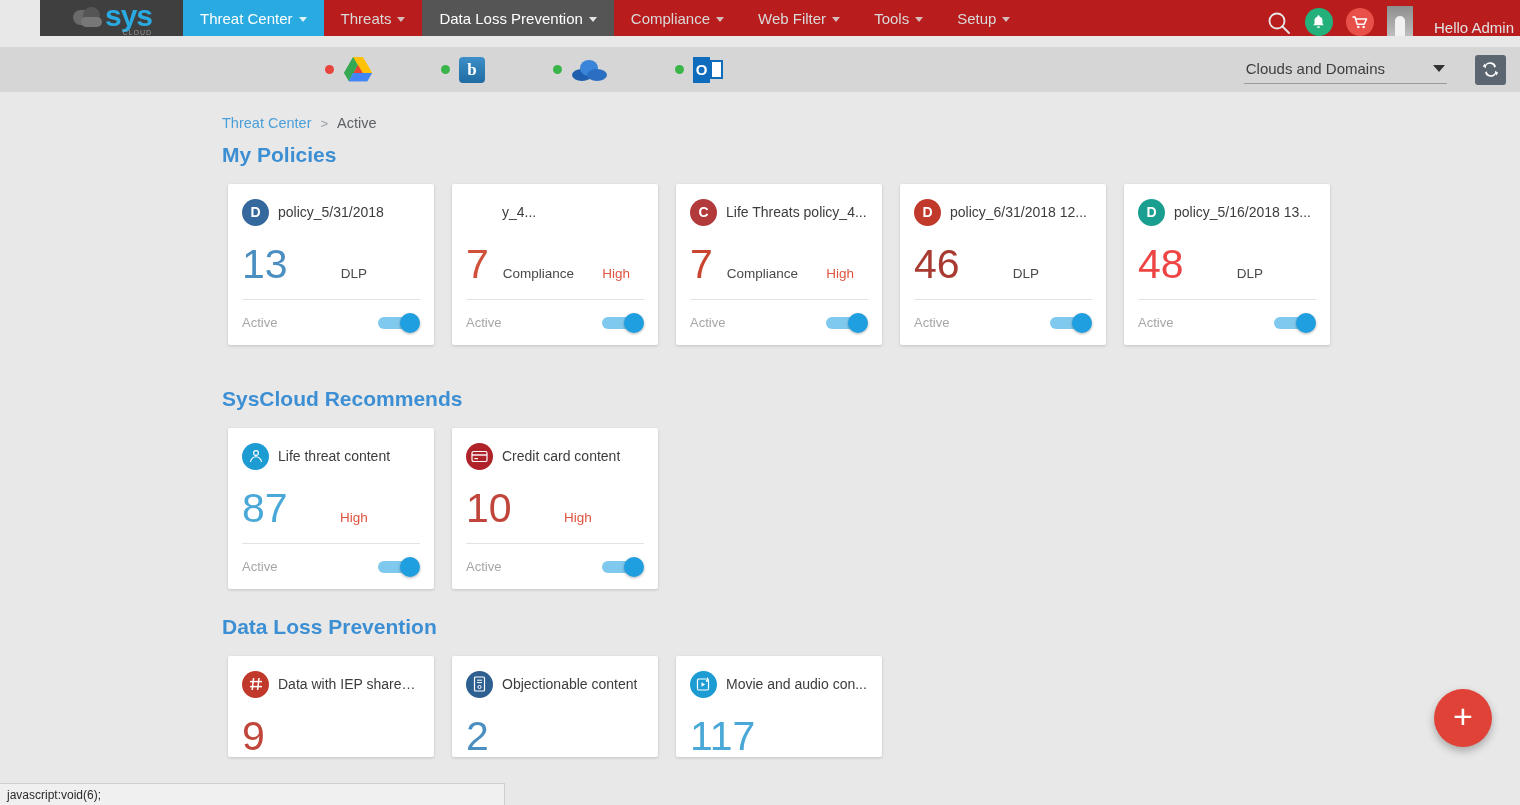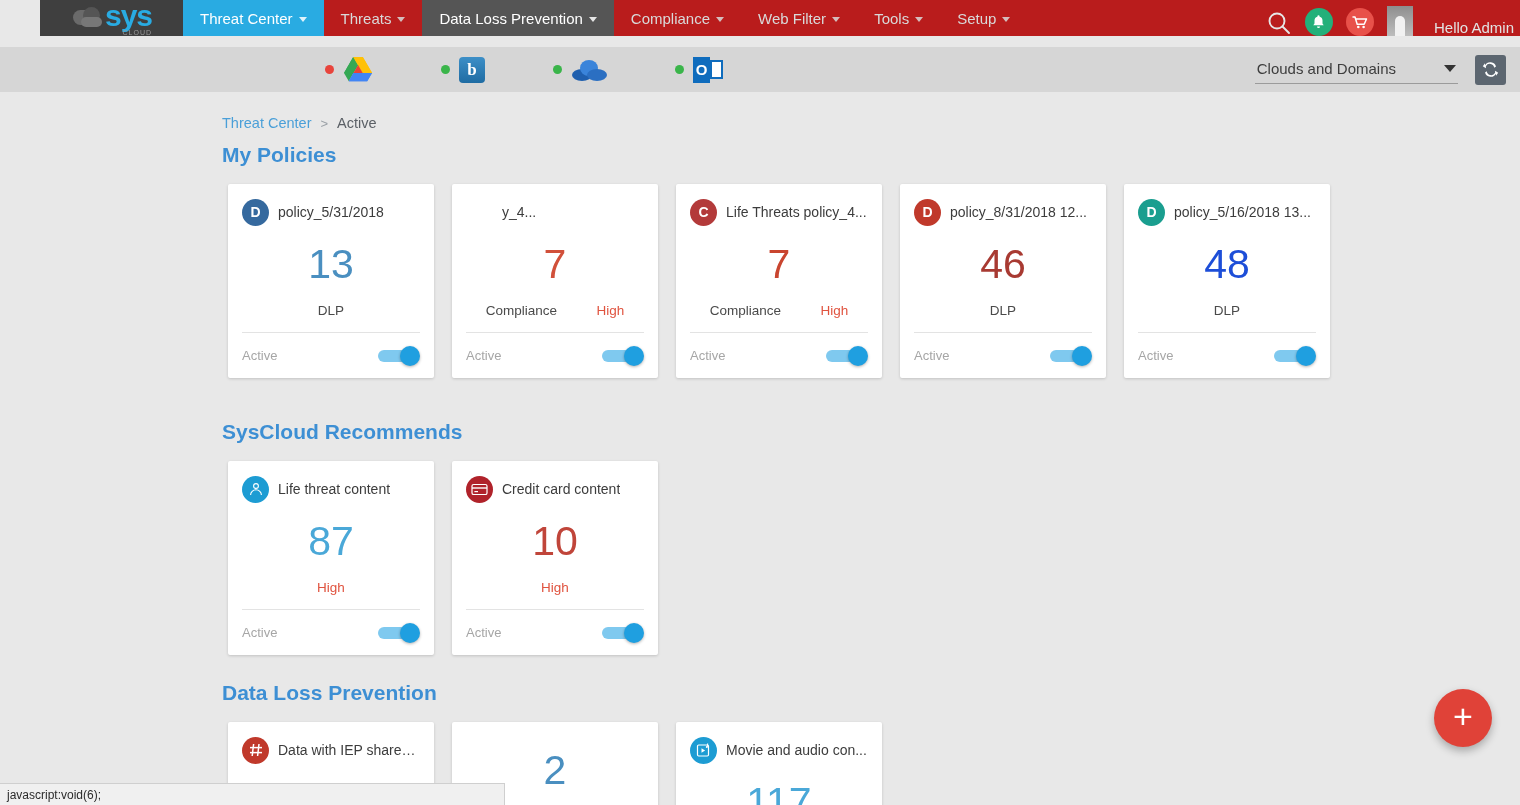--- a/index.html
+++ b/index.html
@@ -85,21 +85,21 @@
   .boxicon {
     width: 26px; height: 26px; background: linear-gradient(#3d8fc7,#1f6ca3);
     border-radius: 4px; color: #fff; font-size: 17px; font-weight: bold;
     display: flex; align-items: center; justify-content: center;
     font-family: "Liberation Serif", serif;
   }
   .onedrive { position: relative; width: 36px; height: 24px; }
   .outlook { position: relative; width: 30px; height: 26px; display: flex; }
   .outlook .ol { width: 17px; height: 26px; background: #0f6cbd; color:#fff; font-size:15px; font-weight:bold; display:flex; align-items:center; justify-content:center; }
   .outlook .or { width: 13px; height: 19px; margin-top: 3px; background: #fff; border: 2px solid #0f6cbd; }
-  .subbar-right { margin-left: auto; display: flex; align-items: center; gap: 17px; padding-right: 14px; }
+  .subbar-right { margin-left: auto; display: flex; align-items: center; gap: 28px; padding-right: 14px; }
   .clouds-select {
     display: flex; align-items: center; gap: 48px; padding: 4px 2px 6px 2px;
     border-bottom: 1px solid #9b9b9b; color: #3d3d3d; font-size: 15px; cursor: pointer;
     min-width: 185px;
   }
   .clouds-select .caret2 {
     width:0;height:0;border-left:6px solid transparent;border-right:6px solid transparent;
     border-top:7px solid #333;
   }
   .refresh-btn {
@@ -129,21 +129,21 @@
     align-items: center; justify-content: center; flex: 0 0 27px;
   }
   .icon-badge {
     width: 27px; height: 27px; border-radius: 50%; display: flex;
     align-items: center; justify-content: center; flex: 0 0 27px;
   }
   .card-title {
     font-size: 14px; color: #3c3c3c; white-space: nowrap;
     overflow: hidden; text-overflow: ellipsis;
   }
-  .card-body { flex: 1; display: flex; flex-direction: column; align-items: center; padding-top: 16px; }
+  .card-body { flex: 1; display: flex; flex-direction: row; align-items: center; padding-top: 16px; }
   .big-num { font-size: 41px; font-weight: 300; line-height: 1; }
   .meta-row { display: flex; width: 100%; justify-content: space-around; margin-top: 18px; font-size: 13.5px; color: #4a4a4a; }
   .meta-row.single { justify-content: center; }
   .sev-high { color: #e0533f; }
   .card-foot {
     border-top: 1px solid #e3e3e3; height: 46px; display: flex;
     align-items: center; justify-content: space-between; margin-top: 14px;
   }
   .foot-label { font-size: 13px; color: #a6a6a6; }
   .toggle { position: relative; width: 42px; height: 15px; cursor: pointer; }
@@ -386,21 +386,21 @@
           <span class="toggle">
               <span class="track"></span>
               <span class="knob"></span>
             </span>
         </div>
       </div>
 
       <div class="card">
         <div class="card-head">
           <span class="badge" style="background:#c0392b">D</span>
-          <span class="card-title">policy_8/31/2018 12...</span>
+          <span class="card-title">policy_6/31/2018 12...</span>
         </div>
         <div class="card-body">
           <div class="big-num" style="color:#a83a32">46</div>
           <div class="meta-row single">
             <span>DLP</span>
           </div>
         </div>
         <div class="card-foot">
           <span class="foot-label">Active</span>
           <span class="toggle">
@@ -409,21 +409,21 @@
             </span>
         </div>
       </div>
 
       <div class="card">
         <div class="card-head">
           <span class="badge" style="background:#1a9e8f">D</span>
           <span class="card-title">policy_5/16/2018 13...</span>
         </div>
         <div class="card-body">
-          <div class="big-num" style="color:#1d4ed8">48</div>
+          <div class="big-num" style="color:#ef4444">48</div>
           <div class="meta-row single">
             <span>DLP</span>
           </div>
         </div>
         <div class="card-foot">
           <span class="foot-label">Active</span>
           <span class="toggle">
               <span class="track"></span>
               <span class="knob"></span>
             </span>
@@ -501,20 +501,31 @@
             </svg>
           </span>
           <span class="card-title">Data with IEP shared...</span>
         </div>
         <div class="card-body">
           <div class="big-num" style="color:#c0453a">9</div>
         </div>
       </div>
 
       <div class="card">
+        <div class="card-head">
+          <span class="icon-badge" style="background:#2e5f91">
+            <svg width="13" height="16" viewBox="0 0 13 16">
+              <rect x="1.5" y="1" width="10" height="14" rx="1" stroke="#fff" stroke-width="1.2" fill="none"></rect>
+              <line x1="4" y1="4.2" x2="9" y2="4.2" stroke="#fff" stroke-width="1"></line>
+              <line x1="4" y1="6.6" x2="9" y2="6.6" stroke="#fff" stroke-width="1"></line>
+              <circle cx="6.5" cy="11" r="1.6" stroke="#fff" stroke-width="1" fill="none"></circle>
+            </svg>
+          </span>
+          <span class="card-title">Objectionable content</span>
+        </div>
         <div class="card-body">
           <div class="big-num" style="color:#4a8fc0">2</div>
         </div>
       </div>
 
       <div class="card">
         <div class="card-head">
           <span class="icon-badge" style="background:#1d9cd3">
             <svg width="16" height="16" viewBox="0 0 16 16">
               <rect x="1.5" y="3" width="11" height="11" rx="1.2" stroke="#fff" stroke-width="1.2" fill="none"></rect>

